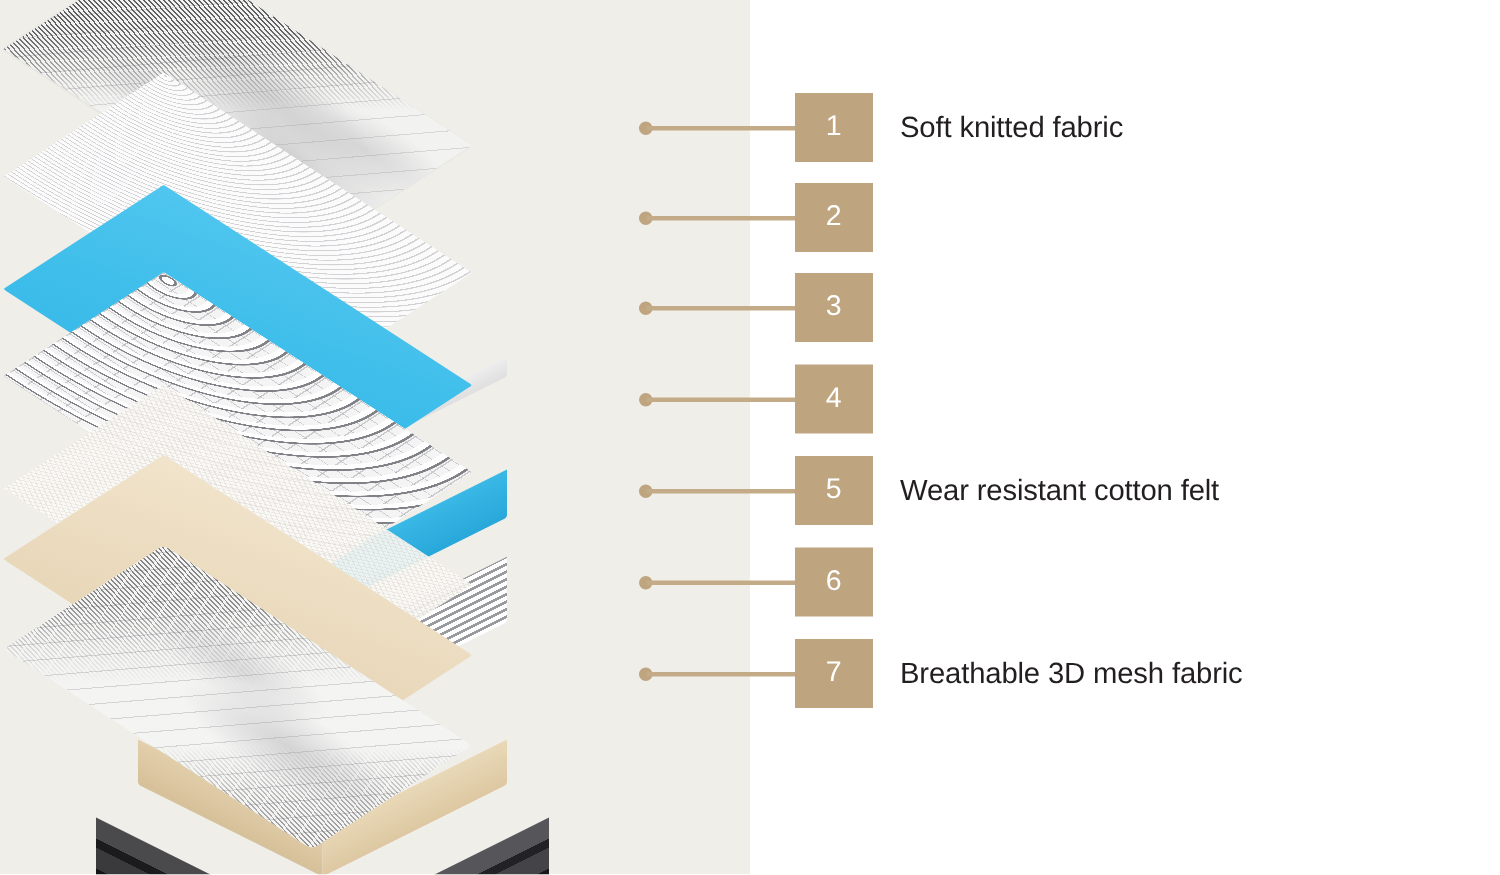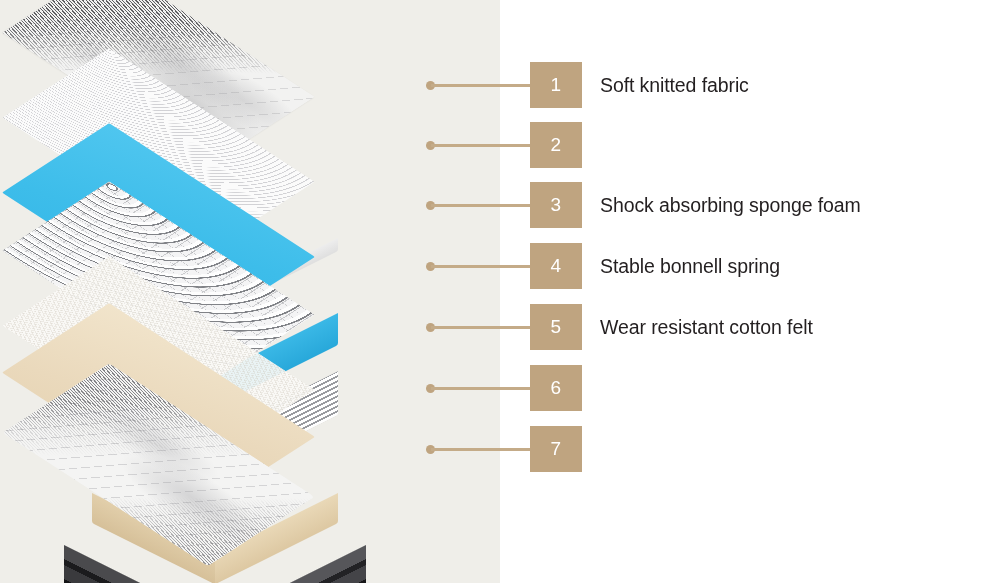--- a/index.html
+++ b/index.html
@@ -431,44 +431,43 @@
     <div class="legend-row" style="top:122px">
       <span class="leader-dot"></span>
       <span class="leader-line"></span>
       <span class="num-box">2</span>
     </div>
 
     <div class="legend-row" style="top:182px">
       <span class="leader-dot"></span>
       <span class="leader-line"></span>
       <span class="num-box">3</span>
-      <span class="legend-label">Shock absorbing sponge foam</span>
     </div>
 
     <div class="legend-row" style="top:243px">
       <span class="leader-dot"></span>
       <span class="leader-line"></span>
       <span class="num-box">4</span>
-      <span class="legend-label">Stable bonnell spring</span>
     </div>
 
     <div class="legend-row" style="top:304px">
       <span class="leader-dot"></span>
       <span class="leader-line"></span>
       <span class="num-box">5</span>
       <span class="legend-label">Wear resistant cotton felt</span>
     </div>
 
     <div class="legend-row" style="top:365px">
       <span class="leader-dot"></span>
       <span class="leader-line"></span>
       <span class="num-box">6</span>
     </div>
 
     <div class="legend-row" style="top:426px">
       <span class="leader-dot"></span>
       <span class="leader-line"></span>
       <span class="num-box">7</span>
+      <span class="legend-label">Breathable 3D mesh fabric</span>
     </div>
 
   </div>
 
 </div>
 
 </body></html>

